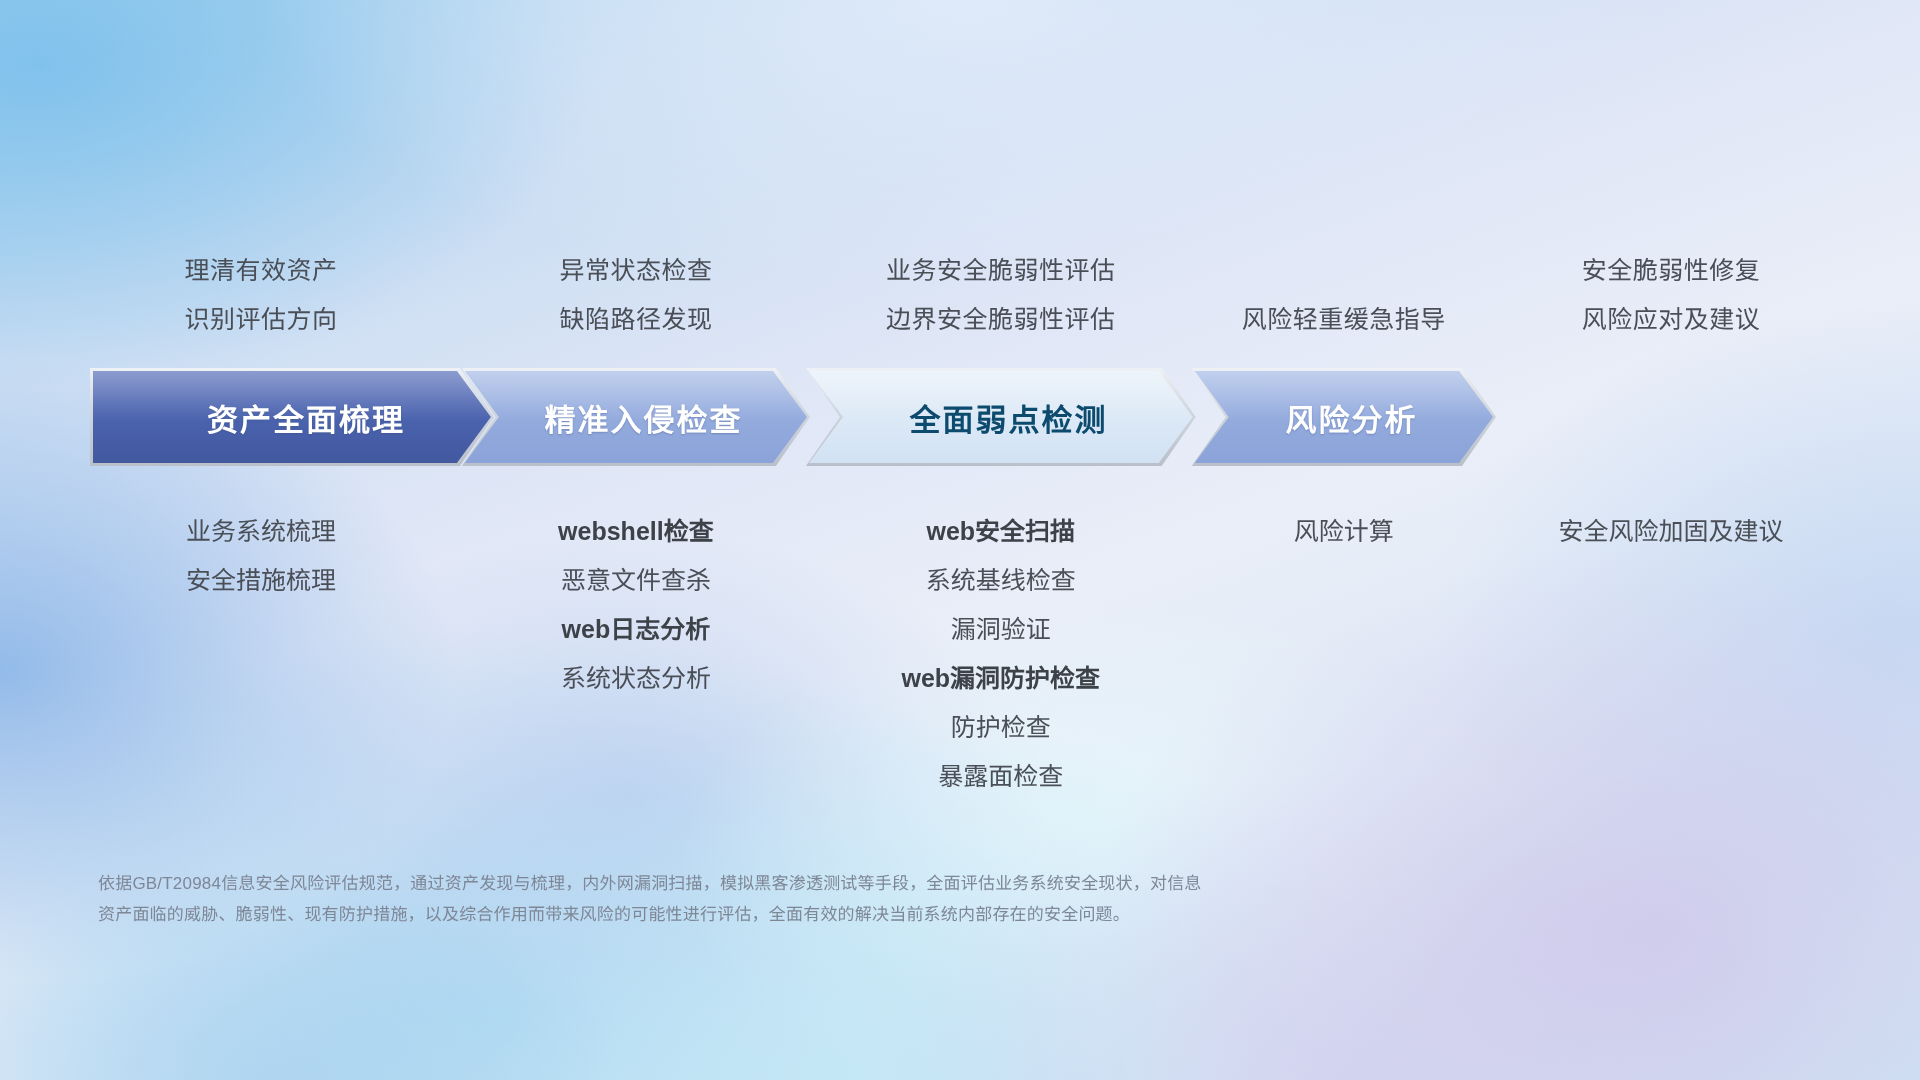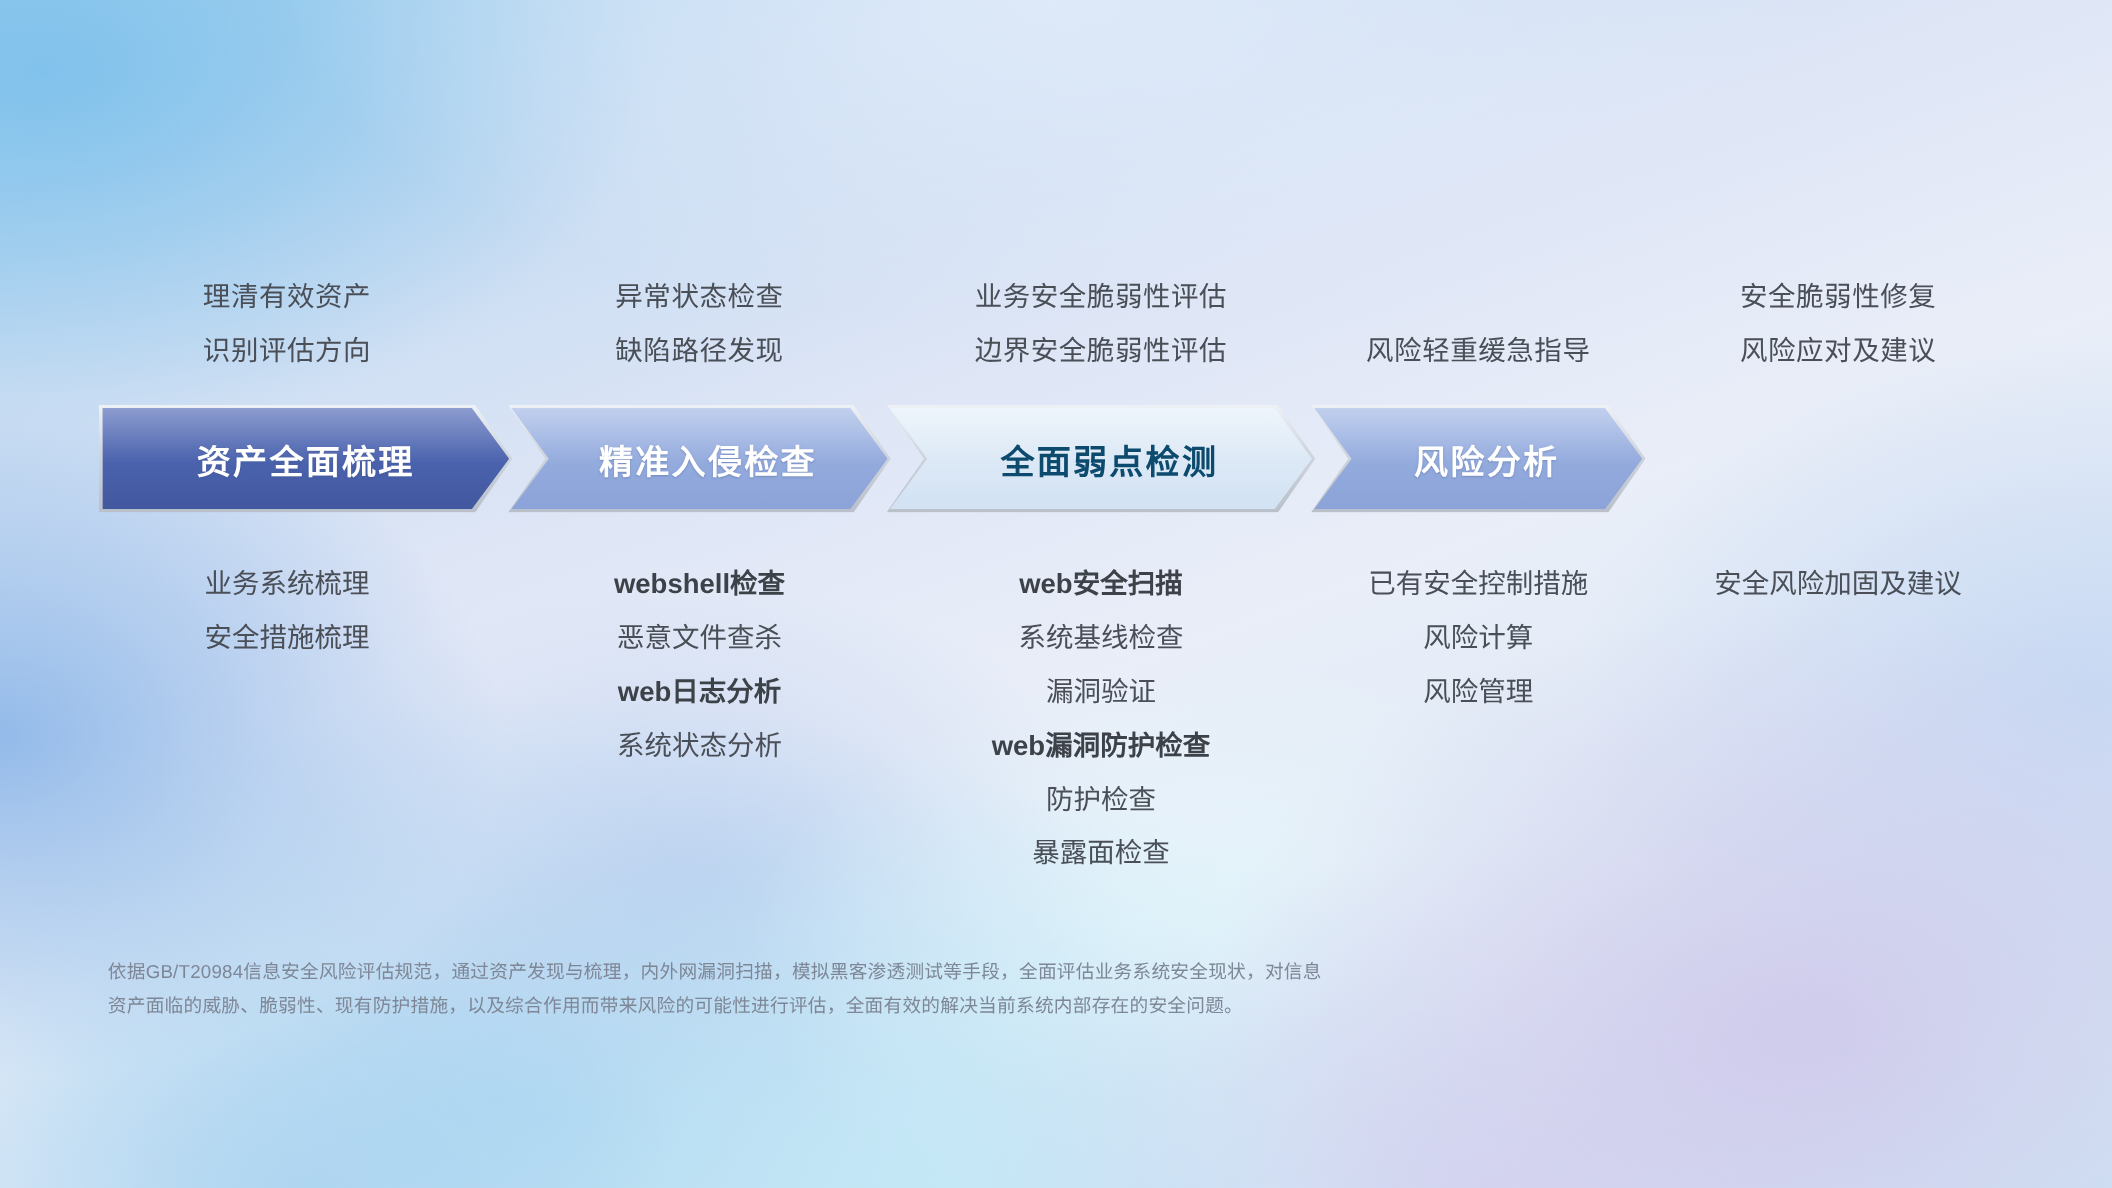--- a/index.html
+++ b/index.html
@@ -82,21 +82,21 @@
       </div>
       <div class="cap-col" style="left: 1043.88px; width: 600px; top: 295px;">
         <div>风险轻重缓急指导</div>
       </div>
       <div class="cap-col" style="left: 1371.02px; width: 600px; top: 246px;">
         <div>安全脆弱性修复</div>
         <div>风险应对及建议</div>
       </div>
     </div>
   <div id="band">
-      <div class="chev" style="left: 0px; width: 375.864px; z-index: 10;">
+      <div class="chev" style="left: 0px; width: 375.864px; z-index: 10; padding-left: 28px;">
         <div class="skin" style="clip-path: polygon(0px 0px, calc(100% - 34px) 0px, 100% 50%, calc(100% - 34px) 100%, 0px 100%); background: linear-gradient(rgb(238, 241, 245) 0%, rgb(207, 213, 221) 45%, rgb(185, 192, 202) 100%);"></div>
         <div class="skin" style="inset: 3px; clip-path: polygon(0px 0px, calc(100% - 34px) 0px, 100% 50%, calc(100% - 34px) 100%, 0px 100%); background: linear-gradient(rgb(90, 113, 187) 0%, rgb(74, 98, 173) 55%, rgb(66, 88, 159) 100%);"></div>
         <div class="skin" style="inset: 3px; clip-path: polygon(0px 0px, calc(100% - 34px) 0px, 100% 50%, calc(100% - 34px) 100%, 0px 100%); background: linear-gradient(rgba(255, 255, 255, 0.3) 0%, rgba(255, 255, 255, 0.06) 42%, rgba(255, 255, 255, 0) 55%);"></div>
         <div class="label light" style="margin-left: 0px;">资产全面梳理</div>
       </div>
       <div class="chev" style="left: 371.887px; width: 348.023px; z-index: 9;">
         <div class="skin" style="clip-path: polygon(0px 0px, calc(100% - 34px) 0px, 100% 50%, calc(100% - 34px) 100%, 0px 100%, 34px 50%); background: linear-gradient(rgb(238, 241, 245) 0%, rgb(207, 213, 221) 45%, rgb(185, 192, 202) 100%);"></div>
         <div class="skin" style="inset: 3px; clip-path: polygon(0px 0px, calc(100% - 34px) 0px, 100% 50%, calc(100% - 34px) 100%, 0px 100%, 34px 50%); background: linear-gradient(rgb(166, 187, 230) 0%, rgb(147, 170, 221) 55%, rgb(139, 163, 216) 100%);"></div>
         <div class="skin" style="inset: 3px; clip-path: polygon(0px 0px, calc(100% - 34px) 0px, 100% 50%, calc(100% - 34px) 100%, 0px 100%, 34px 50%); background: linear-gradient(rgba(255, 255, 255, 0.3) 0%, rgba(255, 255, 255, 0.06) 42%, rgba(255, 255, 255, 0) 55%);"></div>
         <div class="label light" style="margin-left: 15.3px;">精准入侵检查</div>
@@ -127,23 +127,21 @@
       </div>
       <div class="list-col" style="left: 700.825px; width: 600px; top: 507px;">
         <div class="it strong">web安全扫描</div>
         <div class="it">系统基线检查</div>
         <div class="it">漏洞验证</div>
         <div class="it strong">web漏洞防护检查</div>
         <div class="it">防护检查</div>
         <div class="it">暴露面检查</div>
       </div>
       <div class="list-col" style="left: 1043.88px; width: 600px; top: 507px;">
-        <div class="it">已有安全控制措施</div>
         <div class="it">风险计算</div>
-        <div class="it">风险管理</div>
       </div>
       <div class="list-col" style="left: 1371.02px; width: 600px; top: 507px;">
         <div class="it">安全风险加固及建议</div>
       </div>
     </div>
 
   <div id="footer">
     <p>依据GB/T20984信息安全风险评估规范，通过资产发现与梳理，内外网漏洞扫描，模拟黑客渗透测试等手段，全面评估业务系统安全现状，对信息</p>
     <p>资产面临的威胁、脆弱性、现有防护措施，以及综合作用而带来风险的可能性进行评估，全面有效的解决当前系统内部存在的安全问题。</p>
   </div>

